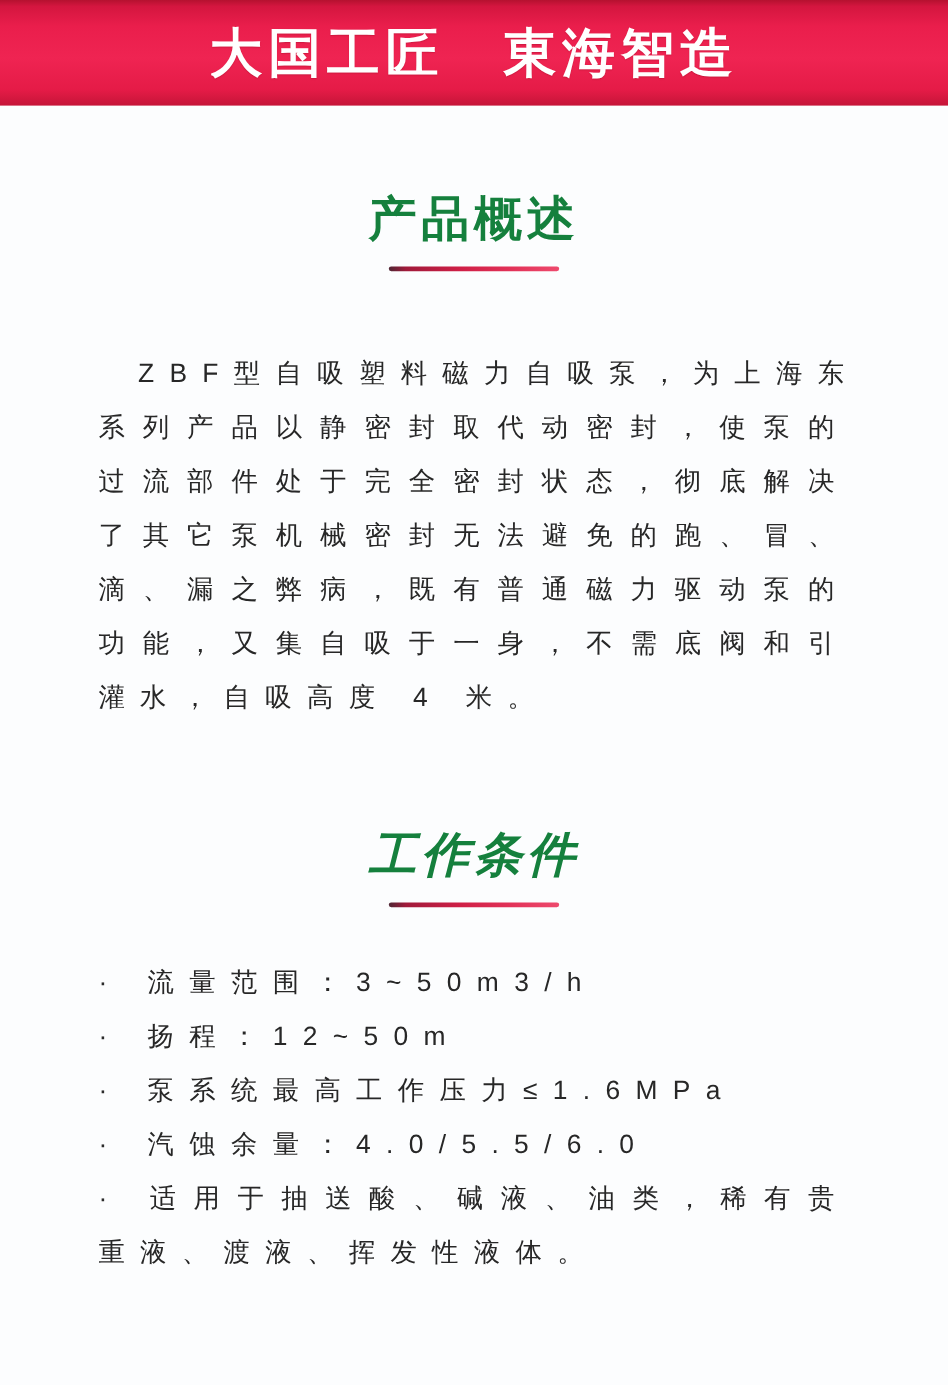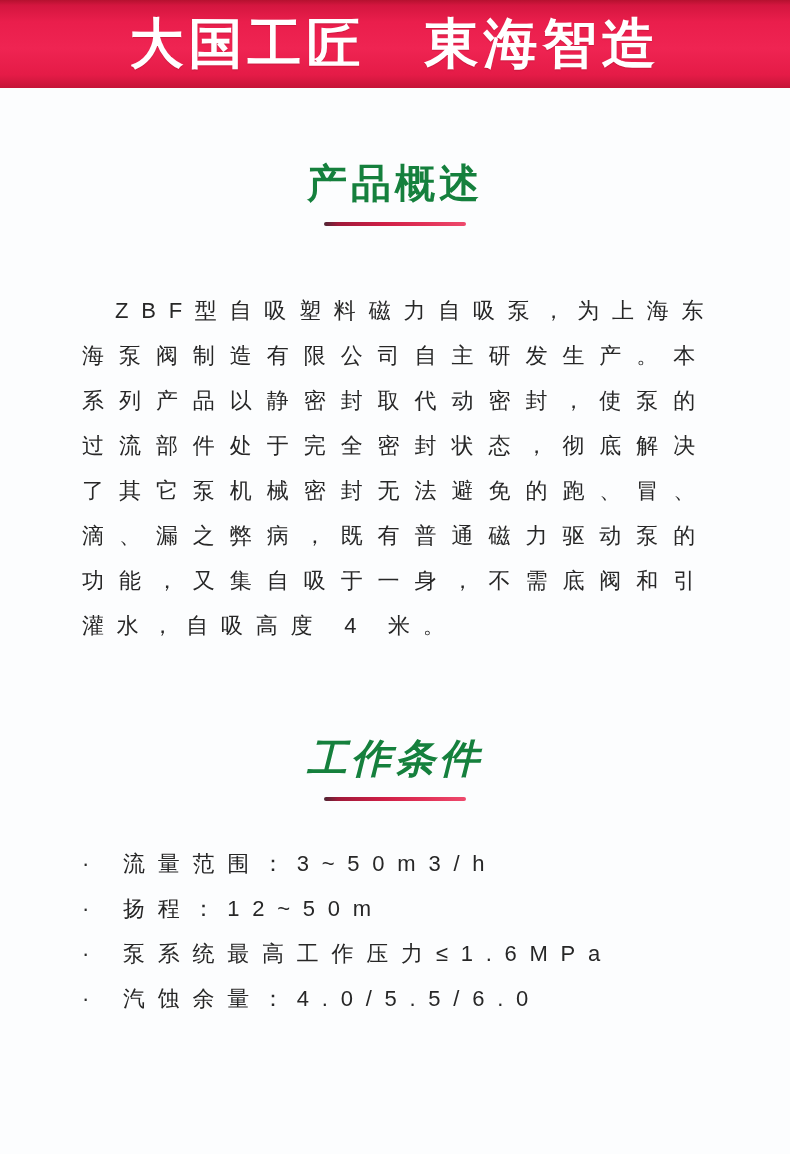--- a/index.html
+++ b/index.html
@@ -21,21 +21,21 @@
     background: linear-gradient(180deg,
       #b5112f 0%, #d4163f 6%,
       #ea1e4c 25%, #ef2452 55%,
       #e51b47 85%, #c51538 100%);
     display: flex;
     align-items: center;
     justify-content: center;
   }
   .banner-title {
     color: #ffffff;
-    font-size: 54px;
+    font-size: 44px;
     font-weight: 700;
     letter-spacing: 5px;
     white-space: pre;
     text-shadow: 0 1px 1px rgba(120,0,20,0.25);
   }
 
   
   .content { padding: 0 82px; }
 
   .section-title {
@@ -96,21 +96,20 @@
 </header>
 
 <main class="content">
 
   <section>
     <h1 class="section-title">产品概述</h1>
     <div class="title-underline"></div>
 
     <div class="para">
       <div class="para-line first">ZBF型自吸塑料磁力自吸泵，为上海东</div>
-      <div class="para-line">海泵阀制造有限公司自主研发生产。本</div>
       <div class="para-line">系列产品以静密封取代动密封，使泵的</div>
       <div class="para-line">过流部件处于完全密封状态，彻底解决</div>
       <div class="para-line">了其它泵机械密封无法避免的跑、冒、</div>
       <div class="para-line">滴、漏之弊病，既有普通磁力驱动泵的</div>
       <div class="para-line">功能，又集自吸于一身，不需底阀和引</div>
       <div class="para-line last">灌水，自吸高度 4 米。</div>
     </div>
   </section>
 
   <section>
@@ -127,16 +126,20 @@
         <span>扬程：12~50m</span>
       </div>
       <div class="spec-item">
         <span class="spec-bullet">·</span>
         <span>泵系统最高工作压力≤1.6MPa</span>
       </div>
       <div class="spec-item">
         <span class="spec-bullet">·</span>
         <span>汽蚀余量：4.0/5.5/6.0</span>
       </div>
+      <div class="spec-item">
+        <span class="spec-bullet">·</span>
+        <span>适用于抽送酸、碱液、油类，稀有贵重液、渡液、挥发性液体。</span>
+      </div>
     </div>
   </section>
 
 </main>
 
 </body></html>

